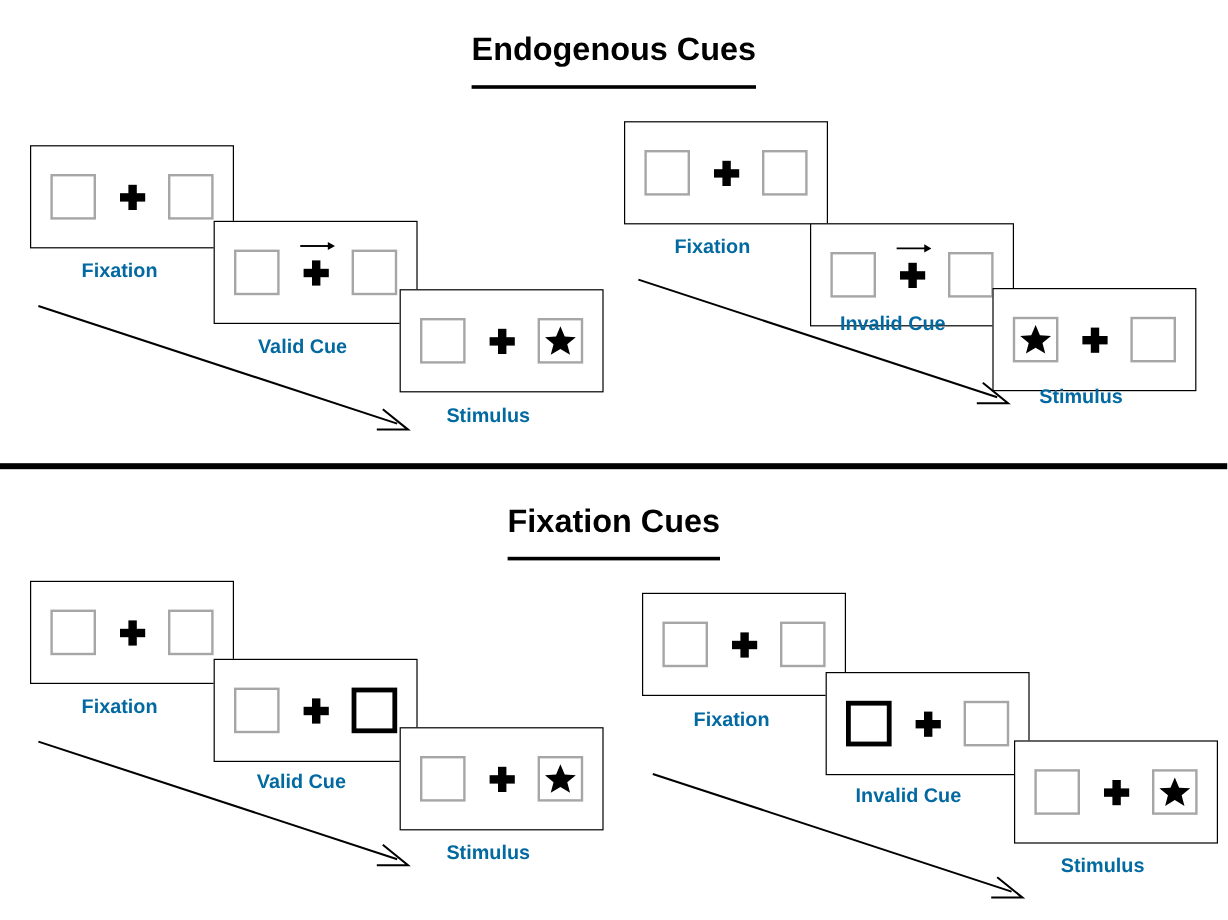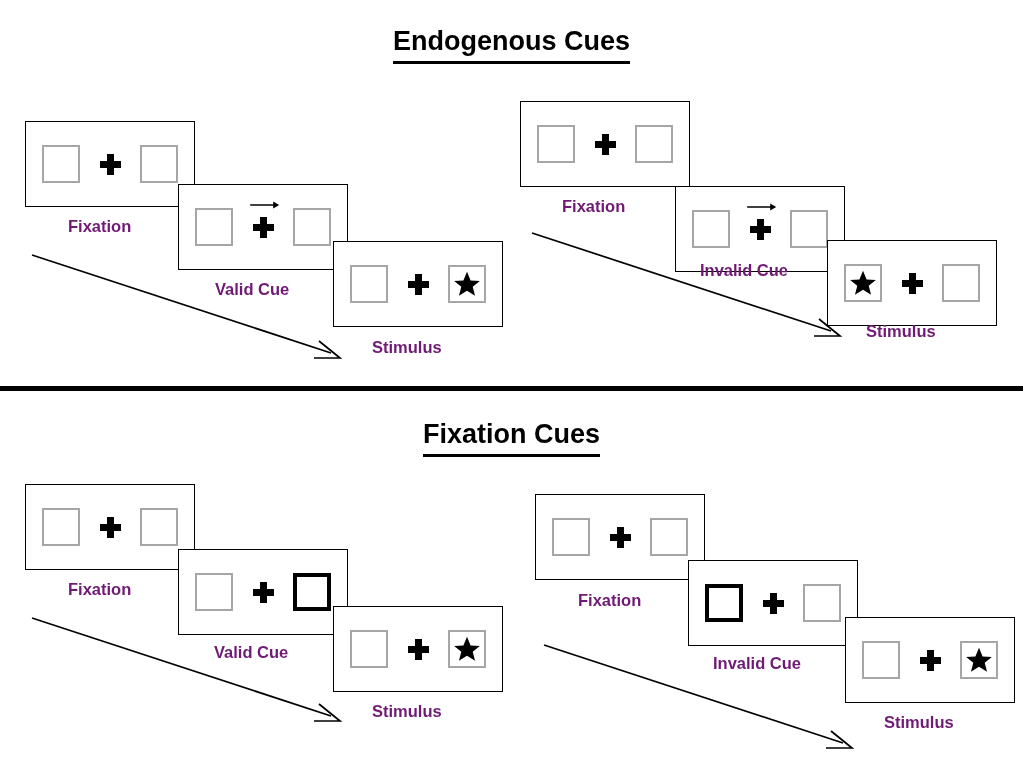--- a/index.html
+++ b/index.html
@@ -27,21 +27,21 @@
     left: 0;
     text-align: center;
     font-weight: bold;
     font-size: 27px;
     letter-spacing: 0px;
     color: #000;
   }
   .section-title span {
     display: inline-block;
     border-bottom: 3px solid #000;
-    padding-bottom: 4px;
+    padding-bottom: 14px;
     line-height: 1.1;
   }
   #title-endogenous { top: 26px; }
   #title-exogenous  { top: 419px; }
 
   
   .divider {
     position: absolute;
     left: 0;
     width: 1023px;
@@ -120,21 +120,21 @@
 
   
   .star-svg { display: block; }
 
   
   .panel-label {
     position: absolute;
     font-weight: bold;
     font-size: 16.5px;
     white-space: nowrap;
-    color: #701a75;
+    color: #0369a1;
   }
 
   
   .seq-arrow {
     position: absolute;
     pointer-events: none;
     overflow: visible;
   }
 </style>
 </head>

